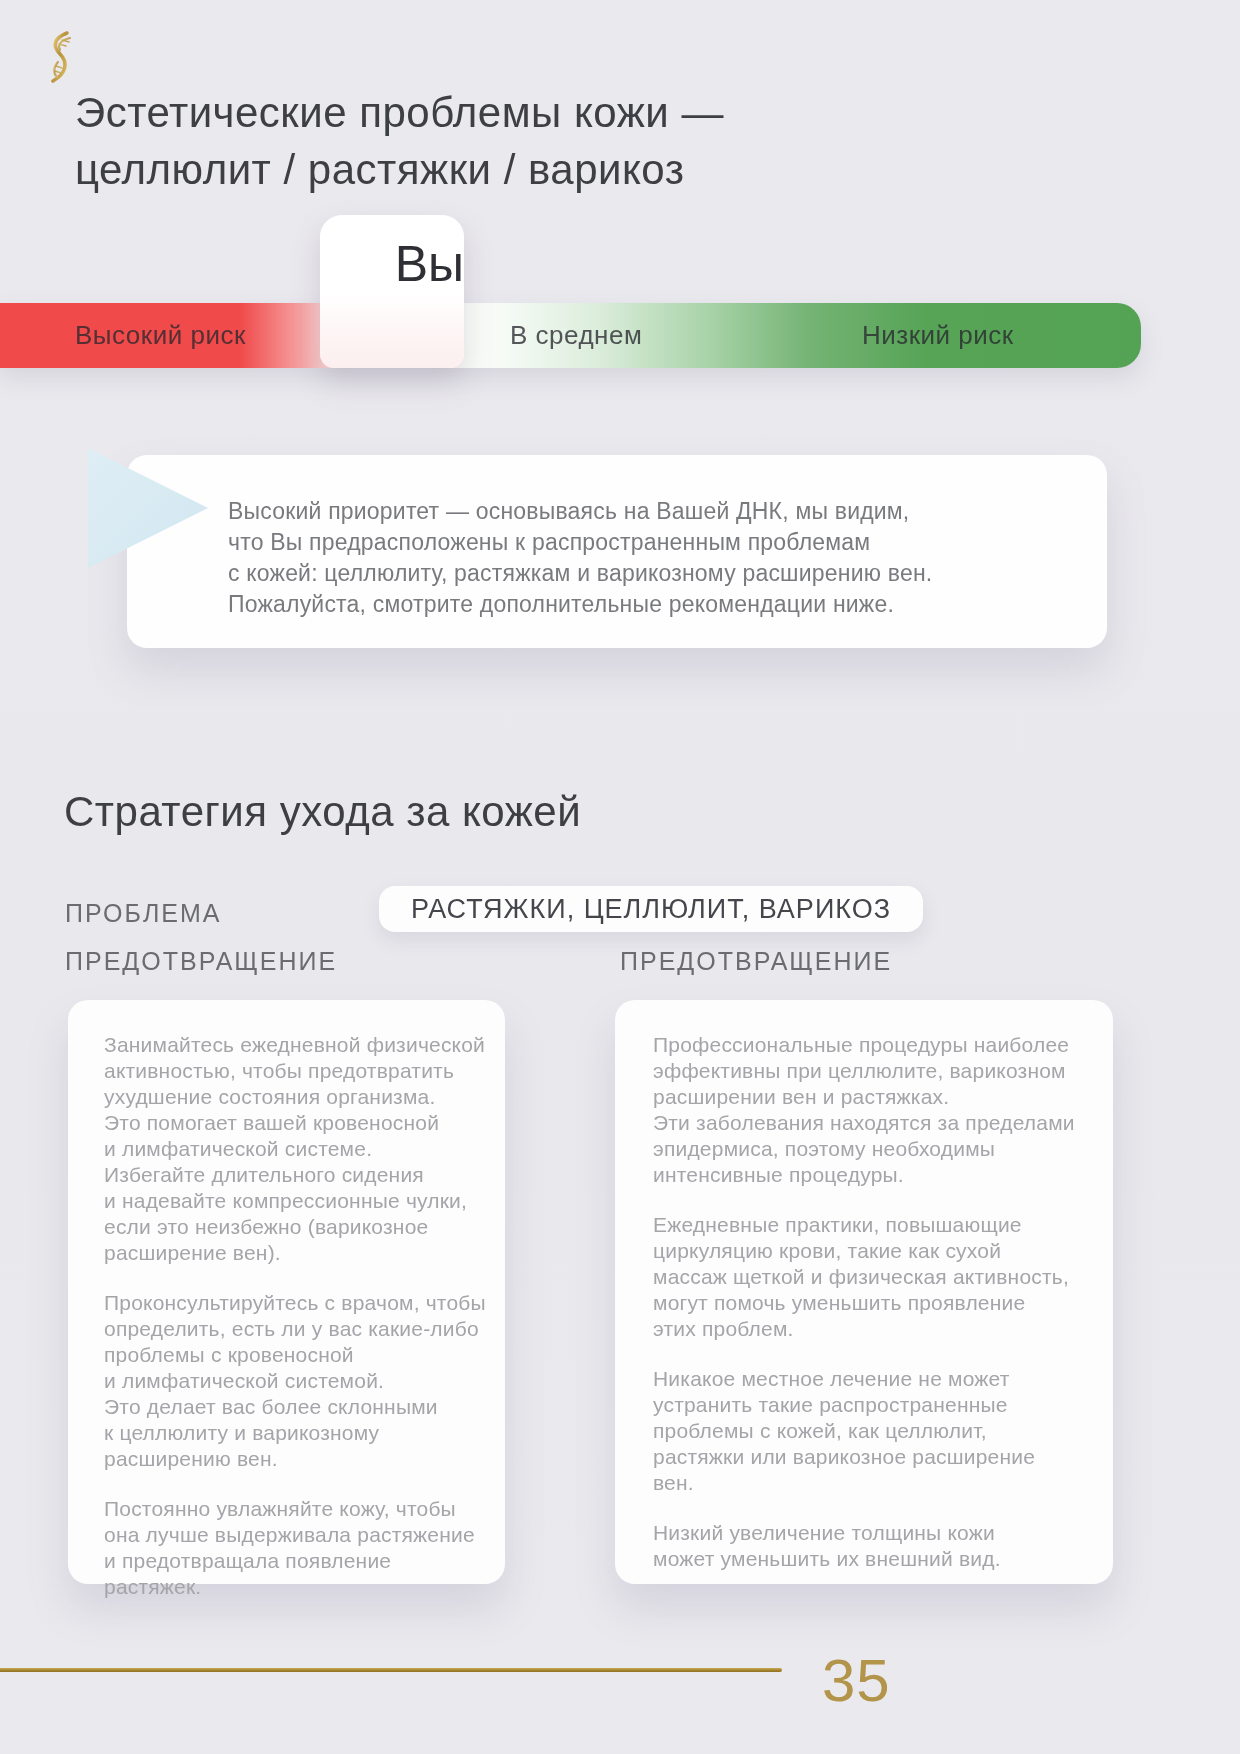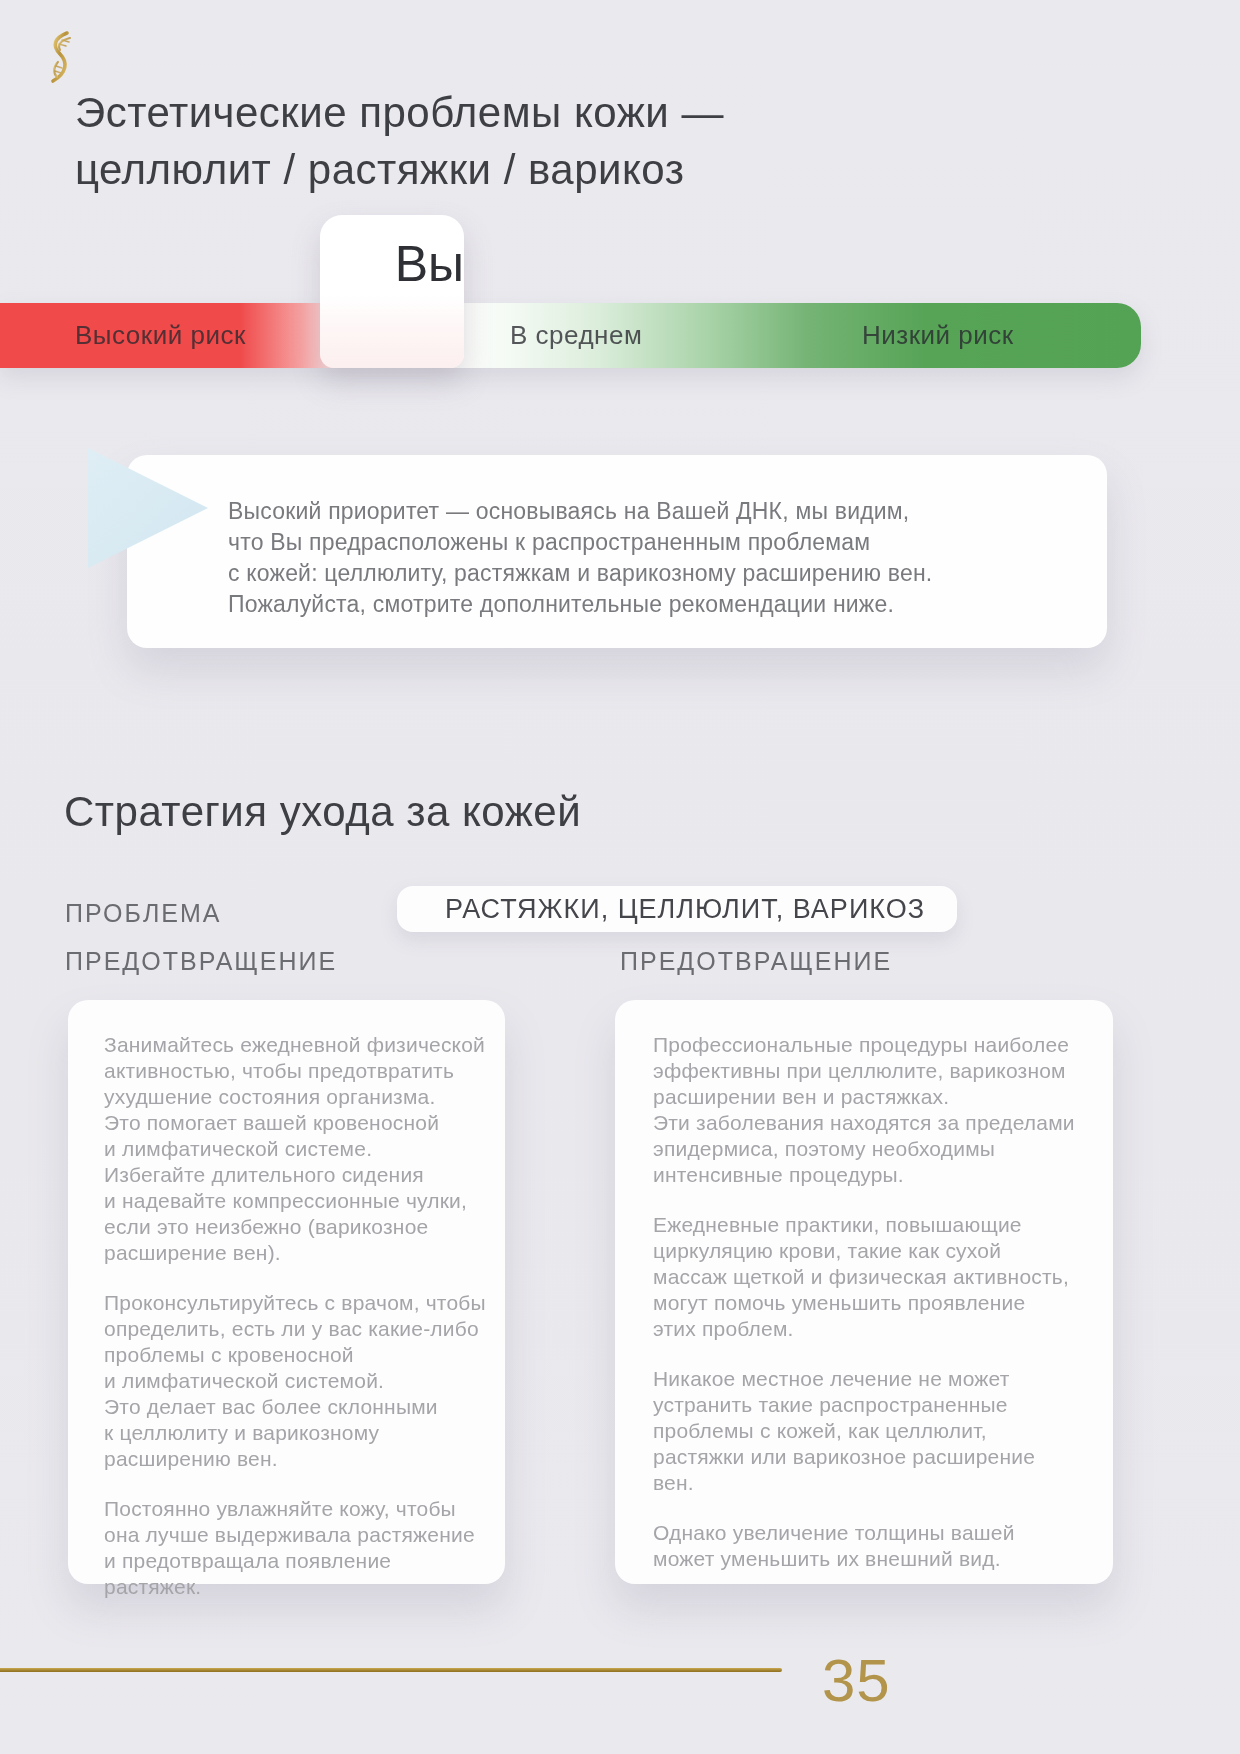--- a/index.html
+++ b/index.html
@@ -60,24 +60,24 @@
     left:64px;top:788px;font-size:42px;font-weight:300;color:#3e3f44;
     letter-spacing:0.5px;
   }
   .label{
     font-size:25px;font-weight:300;color:#6b6c71;letter-spacing:2px;
   }
   .problem-label{left:65px;top:899px;}
   .prevention-label{left:65px;top:947px;}
   .recovery-label{left:620px;top:947px;}
   .problem-pill{
-    left:397px;top:886px;width:544px;height:46px;border-radius:16px;
+    left:379px;top:886px;width:544px;height:46px;border-radius:16px;
     background:#fdfdfd;box-shadow:0 8px 18px rgba(130,125,150,0.16);
     display:flex;align-items:center;justify-content:center;
-    font-size:27px;font-weight:300;color:#45464b;letter-spacing:1px;padding-left:16px;
+    font-size:27px;font-weight:300;color:#45464b;letter-spacing:1px;
   }
   
   .card{
     background:#fdfdfe;border-radius:20px;
     box-shadow:0 24px 42px rgba(128,124,148,0.20);
   }
   .card-left{left:68px;top:1000px;width:437px;height:584px;}
   .card-right{left:615px;top:1000px;width:498px;height:584px;}
   .card p{
     margin:0 0 24px 0;font-size:21px;line-height:26px;font-weight:300;
@@ -186,21 +186,21 @@
       <p>Ежедневные практики, повышающие
 циркуляцию крови, такие как сухой
 массаж щеткой и физическая активность,
 могут помочь уменьшить проявление
 этих проблем.</p>
       <p>Никакое местное лечение не может
 устранить такие распространенные
 проблемы с кожей, как целлюлит,
 растяжки или варикозное расширение
 вен.</p>
-      <p>Однако увеличение толщины вашей
+      <p>Низкий увеличение толщины кожи
 может уменьшить их внешний вид.</p>
     </div>
   </div>
 
   <div class="abs footer-line"></div>
   <div class="abs page-number">35</div>
 
 </div>
 
 </body></html>

